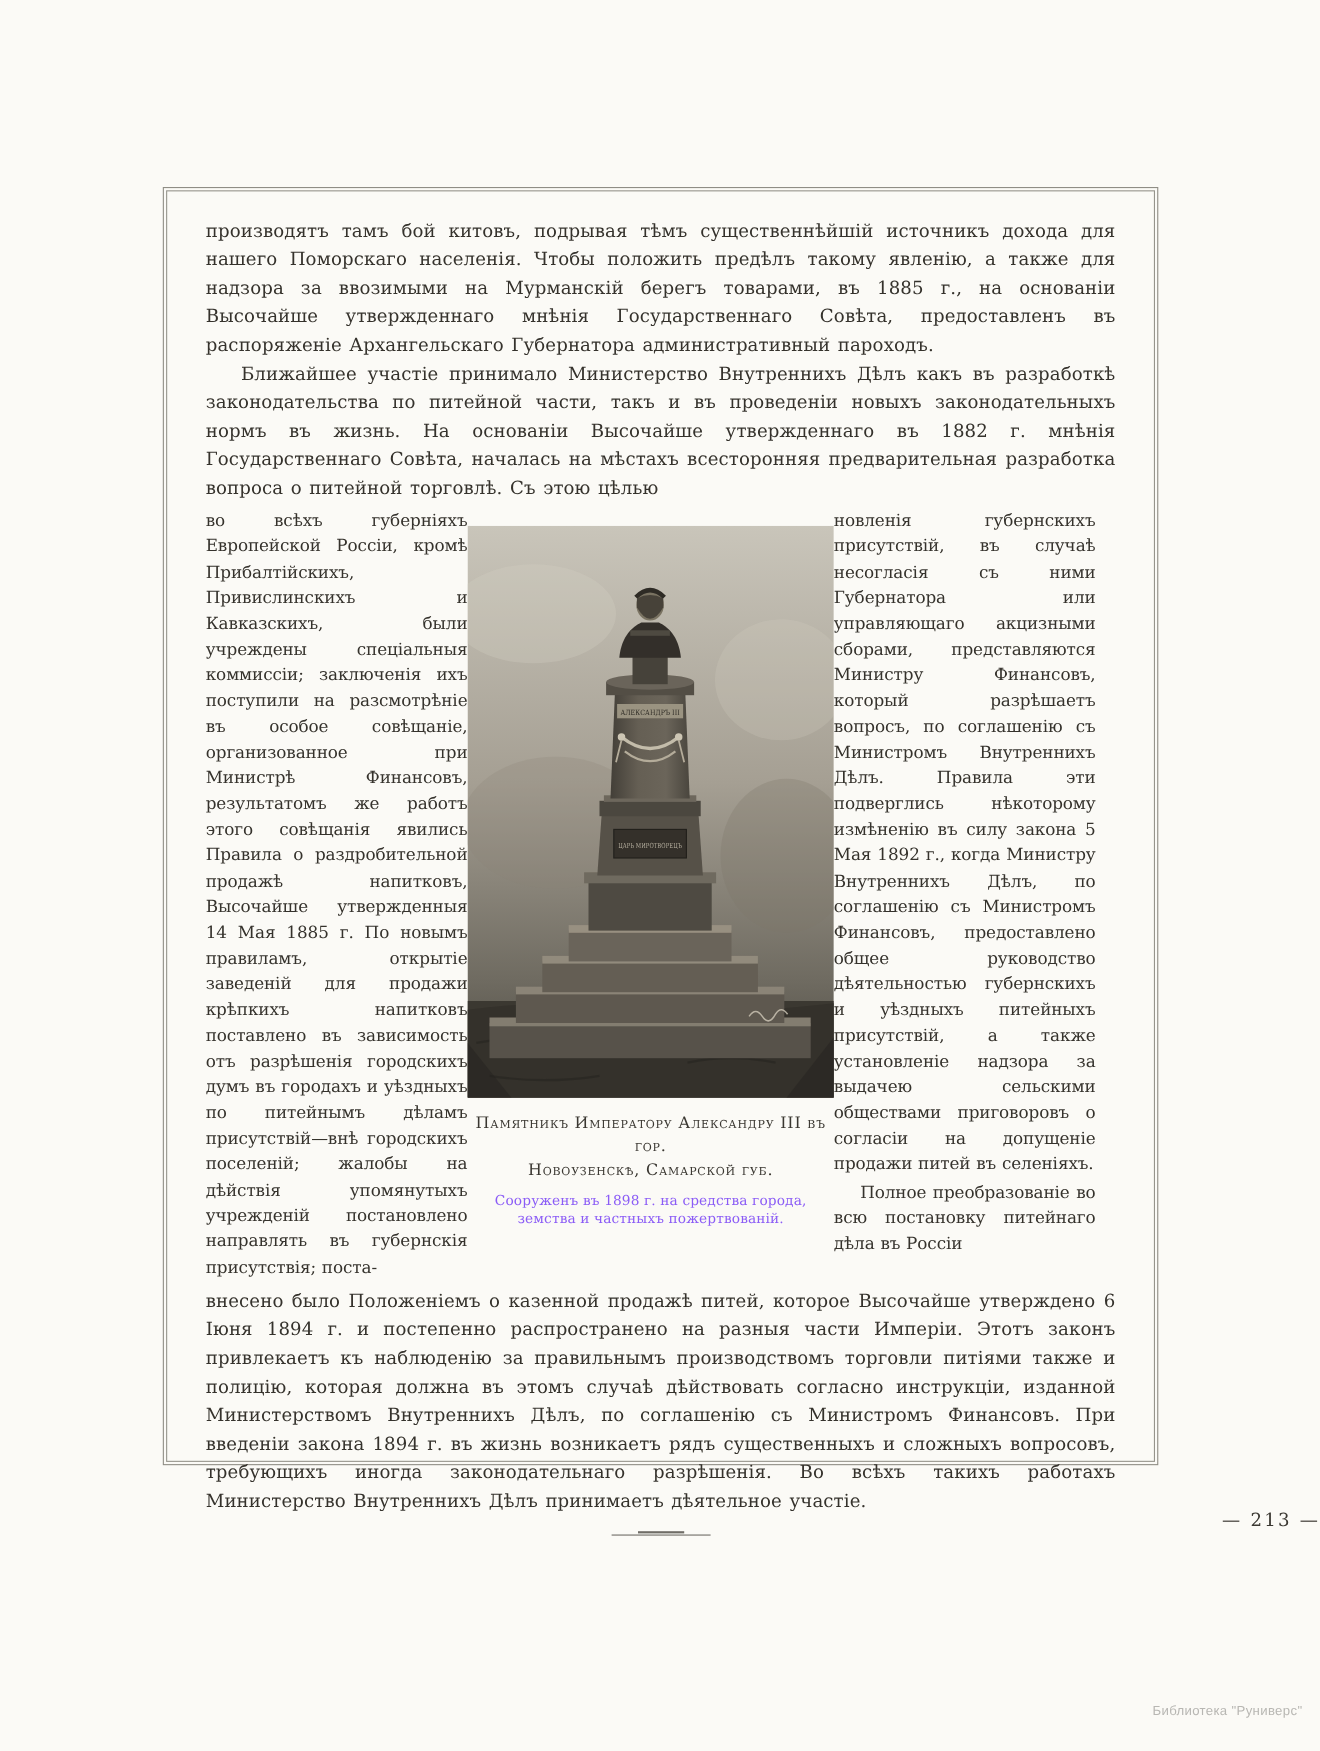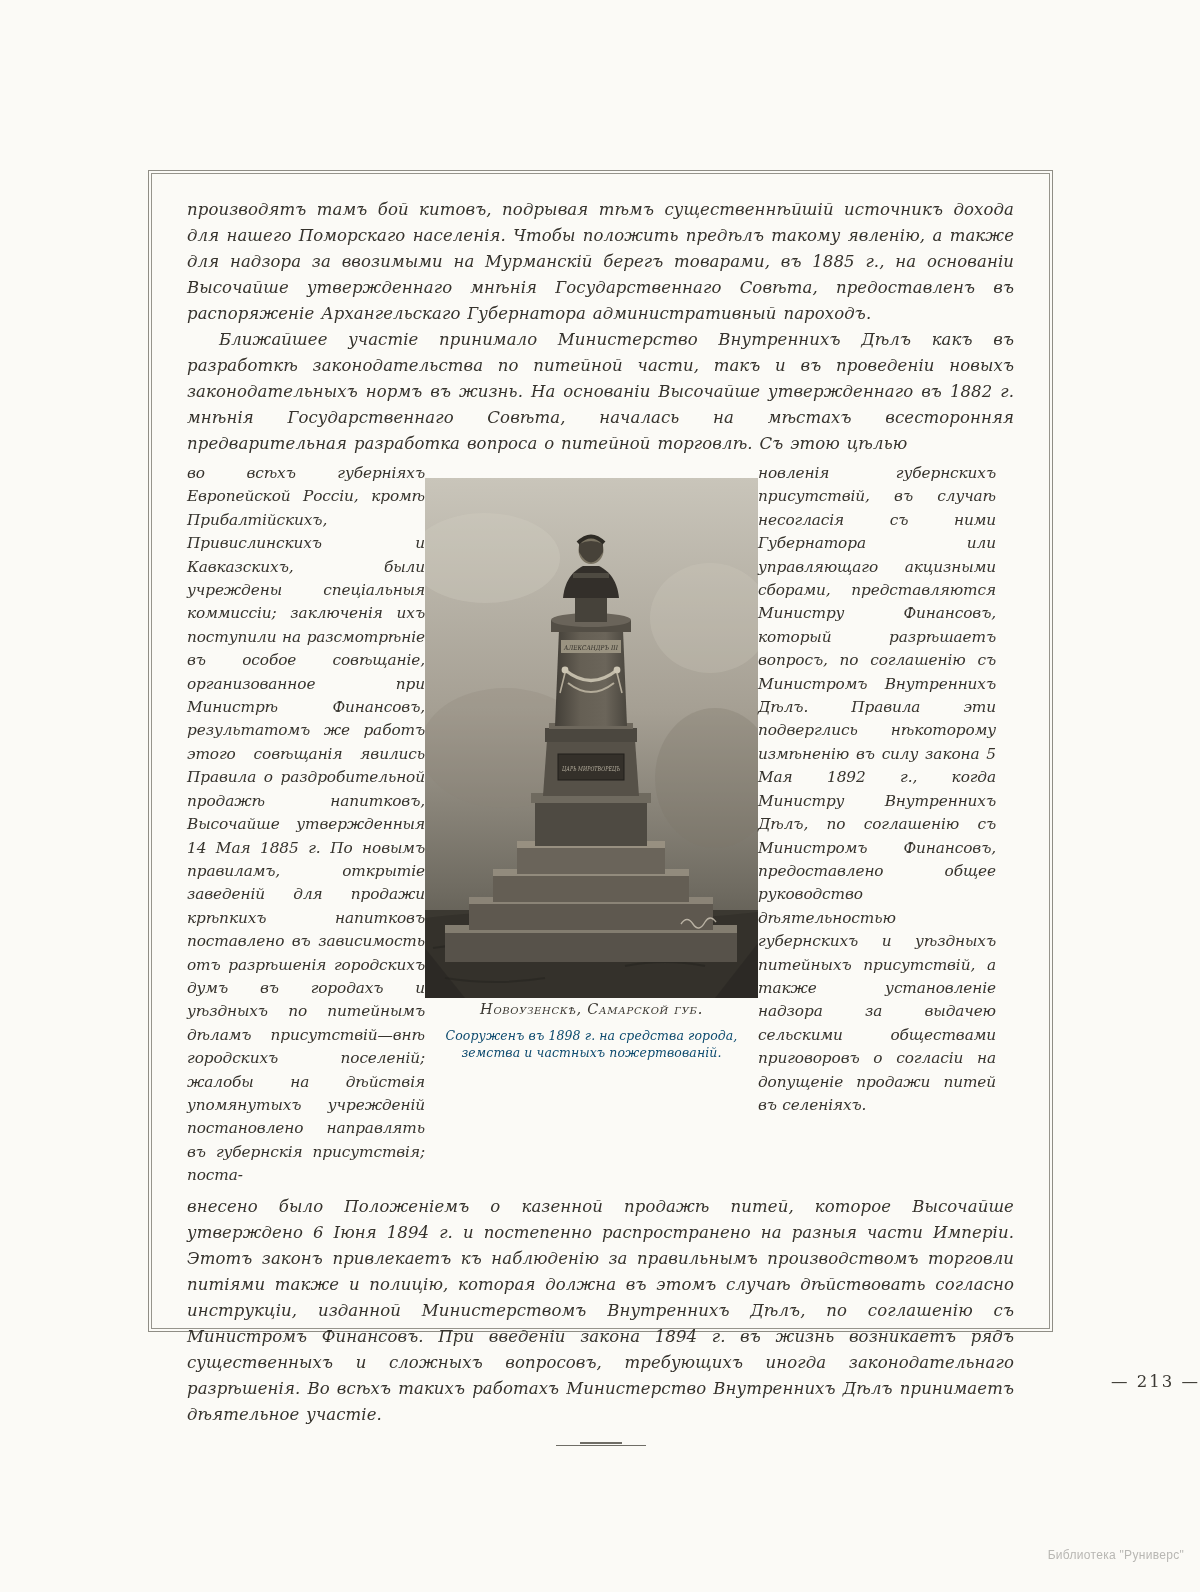--- a/index.html
+++ b/index.html
@@ -11,37 +11,36 @@
   }
   .frame {
     position:absolute; left:148px; top:170px; width:905px; height:1162px;
     border:1.5px solid #8f8d85;
   }
   .frame::after { content:""; position:absolute; inset:2px; border:1px solid #96948c; }
   .text-block {
     position:absolute; left:187px; top:197px; width:827px;
     font-size:16.5px; line-height:26px; text-align:justify;
     letter-spacing:0.1px;
-    font-style:italic;
   }
   p.para { text-align:justify; word-spacing:1.5px; }
   p.indent { text-indent:32px; }
   .columns { display:flex; justify-content:flex-start; margin-top:5px; }
   .col {
     width:238px; font-size:15.3px; line-height:23.4px; text-align:justify;
     letter-spacing:-0.1px; word-spacing:0.5px;
   }
   .col p + p { text-indent:24px; margin-top:2px; }
   .figure { width:333px; text-align:center; padding-top:16px; }
   .photo { width:333px; height:520px; display:block; }
   .cap1 {
     font-variant:small-caps; font-size:14.5px; line-height:21px;
     letter-spacing:0.7px; margin-top:13px; color:#3a3731;
   }
-  .cap2 { font-size:12.5px; line-height:17px; margin-top:7px; color:#0c4a6e; padding:0 14px; }
+  .cap2 { font-size:12.5px; line-height:17px; margin-top:7px; color:#8b5cf6; padding:0 14px; }
   .para3-wrap { margin-top:6px; }
   .divider {
     width:90px; height:1px; background:#6f6d66; margin:17px auto 0;
     position:relative;
   }
   .divider::after {
     content:""; position:absolute; left:24px; top:-3px; width:42px; height:2px; background:#6f6d66;
   }
   .pagenum {
     position:absolute; top:1372px; left:0; right:0; text-align:right;
@@ -145,26 +144,28 @@
               <path d="M153,65 Q166,52 179,65" stroke="#2e2b25" stroke-width="4" fill="none"></path>
             </g>
 
             <path d="M256,446 q6,-9 12,0 q6,9 12,-2 q5,-8 11,0" stroke="#cfc8b8" stroke-width="1.4" fill="none" opacity="0.8"></path>
           </g>
 
           <polygon points="0,520 0,470 40,520" fill="#242220" opacity="0.45"></polygon>
           <polygon points="333,520 333,465 290,520" fill="#242220" opacity="0.45"></polygon>
         </svg>
 
+        <div class="cap1">Памятникъ Императору Александру III въ гор.</div>
         <div class="cap1" style="margin-top:1px;">Новоузенскѣ, Самарской губ.</div>
         <div class="cap2">Сооруженъ въ 1898 г. на средства города, земства и частныхъ пожертвованій.</div>
       </div>
 
       <div class="col">
         <p>новленія губернскихъ присутствій, въ случаѣ несогласія съ ними Губернатора или управляющаго акцизными сборами, представляются Министру Финансовъ, который разрѣшаетъ вопросъ, по соглашенію съ Министромъ Внутреннихъ Дѣлъ. Правила эти подверглись нѣкоторому измѣненію въ силу закона 5 Мая 1892 г., когда Министру Внутреннихъ Дѣлъ, по соглашенію съ Министромъ Финансовъ, предоставлено общее руководство дѣятельностью губернскихъ и уѣздныхъ питейныхъ присутствій, а также установленіе надзора за выдачею сельскими обществами приговоровъ о согласіи на допущеніе продажи питей въ селеніяхъ.</p>
+        <p>Полное преобразованіе во всю постановку питейнаго дѣла въ Россіи</p>
       </div>
 
     </div>
 
     <div class="para3-wrap">
       <p class="para">внесено было Положеніемъ о казенной продажѣ питей, которое Высочайше утверждено 6 Іюня 1894 г. и постепенно распространено на разныя части Имперіи. Этотъ законъ привлекаетъ къ наблюденію за правильнымъ производствомъ торговли питіями также и полицію, которая должна въ этомъ случаѣ дѣйствовать согласно инструкціи, изданной Министерствомъ Внутреннихъ Дѣлъ, по соглашенію съ Министромъ Финансовъ. При введеніи закона 1894 г. въ жизнь возникаетъ рядъ существенныхъ и сложныхъ вопросовъ, требующихъ иногда законодательнаго разрѣшенія. Во всѣхъ такихъ работахъ Министерство Внутреннихъ Дѣлъ принимаетъ дѣятельное участіе.</p>
     </div>
 
     <div class="divider"></div>
 

